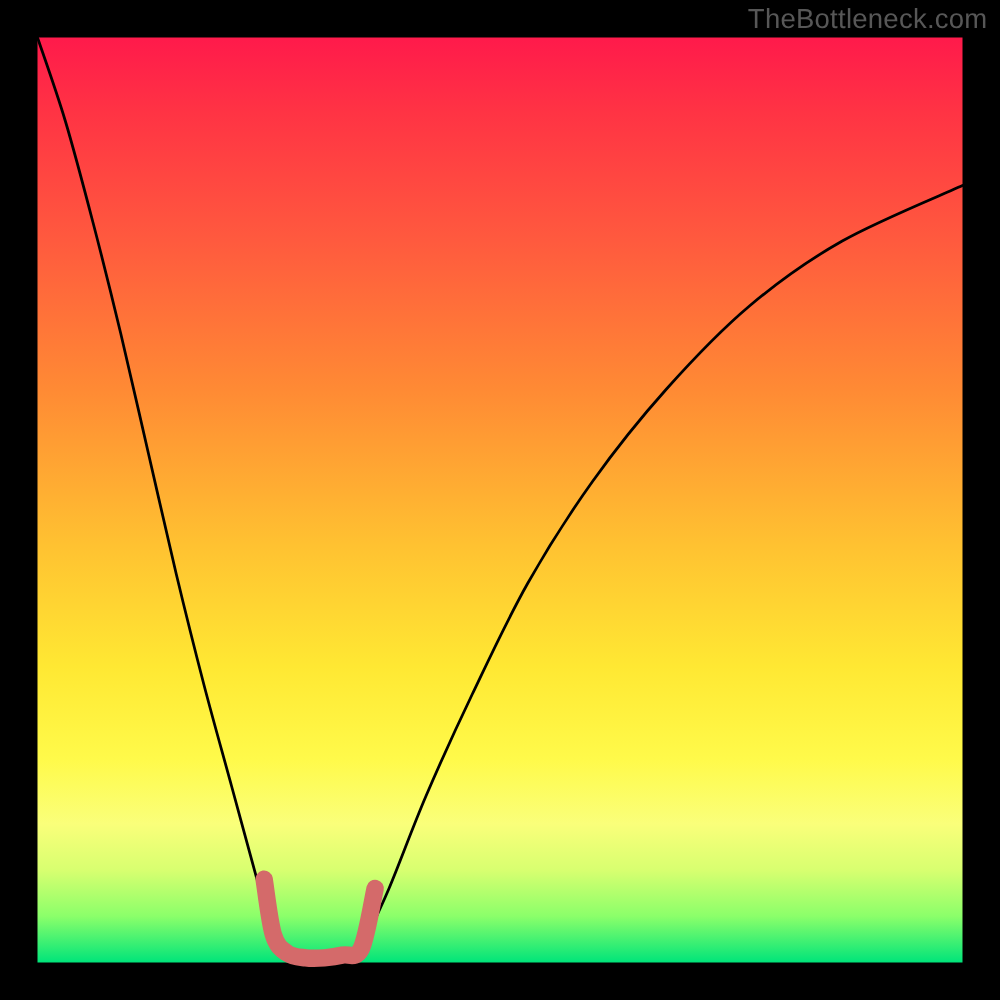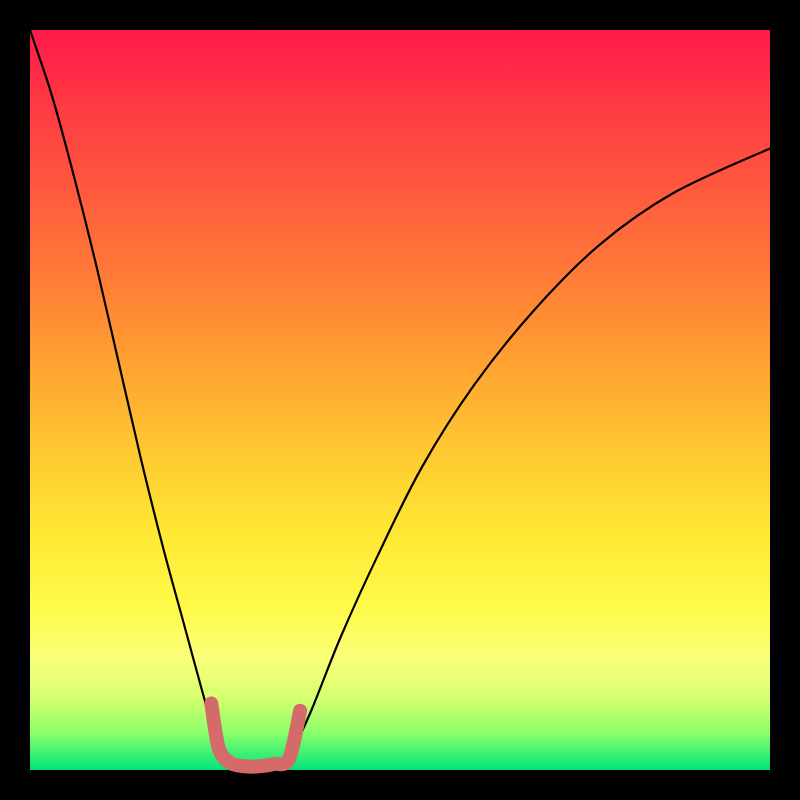--- a/index.html
+++ b/index.html
@@ -53,20 +53,21 @@
     width: 740px;
     height: 740px;
     overflow: visible;
   }
 </style>
 </head>
 <body>
 
 <div class="stage">
 
+  <span class="attribution">TheBottleneck.com</span>
 
   <div class="plot-area">
     <svg class="curves" viewBox="0 0 740 740" preserveAspectRatio="none">
       <path id="main-curve" fill="none" stroke="#000" stroke-width="2.2" stroke-linejoin="round" stroke-linecap="round" d="M 0 0 C 3.6999999999999997 11.100000000000003, 14.8 41.93333333333335, 22.2 66.60000000000002 C 29.599999999999998 91.2666666666667, 37 119.63333333333334, 44.4 148 C 51.8 176.36666666666665, 59.199999999999996 205.96666666666664, 66.6 236.79999999999995 C 74 267.63333333333327, 81.39999999999999 300.9333333333333, 88.8 332.99999999999994 C 96.2 365.0666666666666, 103.6 398.3666666666667, 111 429.2 C 118.4 460.0333333333333, 125.79999999999998 489.6333333333333, 133.2 518 C 140.6 546.3666666666667, 148 572.2666666666667, 155.4 599.4 C 162.8 626.5333333333333, 172.04999999999998 661.0666666666666, 177.6 680.8 C 183.15 700.5333333333333, 185 709.1666666666666, 188.70000000000002 717.8 C 192.40000000000003 726.4333333333333, 197.95000000000002 730.1333333333333, 199.8 732.6 C 201.65 735.0666666666667, 197.33333333333334 731.9833333333333, 199.8 732.6 C 202.26666666666668 733.2166666666667, 209.66666666666666 735.6833333333333, 214.6 736.3 C 219.53333333333333 736.9166666666666, 224.46666666666667 736.67, 229.4 736.3 C 234.33333333333334 735.93, 239.26666666666668 735.3133333333334, 244.20000000000002 734.08 C 249.13333333333335 732.8466666666667, 256.53333333333336 729.7633333333333, 259 728.9 C 261.46666666666664 728.0366666666666, 255.3 736.9166666666666, 259 728.9 C 262.7 720.8833333333333, 272.56666666666666 701.15, 281.2 680.8 C 289.8333333333333 660.4499999999999, 299.70000000000005 632.6999999999999, 310.8 606.8 C 321.9 580.9, 334.2333333333333 553.7666666666667, 347.79999999999995 525.4 C 361.3666666666666 497.0333333333333, 376.1666666666667 464.9666666666667, 392.20000000000005 436.6 C 408.2333333333334 408.23333333333335, 425.5 381.1, 444 355.2 C 462.5 329.29999999999995, 482.23333333333335 304.6333333333333, 503.20000000000005 281.2 C 524.1666666666667 257.76666666666665, 546.3666666666668 234.33333333333337, 569.8000000000001 214.60000000000002 C 593.2333333333333 194.86666666666667, 615.4333333333333 178.8333333333333, 643.8 162.79999999999995 C 672.1666666666666 146.76666666666662, 723.9666666666667 125.79999999999997, 740 118.39999999999998"></path>
       <path id="floor-curve" fill="none" stroke="#d46a6a" stroke-width="14" stroke-linejoin="round" stroke-linecap="round" d="M 181.29999999999998 673.4 C 182.53333333333333 680.8, 185.61666666666667 707.9333333333333, 188.70000000000002 717.8 C 191.78333333333336 727.6666666666666, 195.48333333333335 729.5166666666667, 199.8 732.6 C 204.11666666666667 735.6833333333334, 209.66666666666666 735.6833333333333, 214.6 736.3 C 219.53333333333333 736.9166666666666, 224.46666666666667 736.67, 229.4 736.3 C 234.33333333333334 735.93, 239.26666666666668 735.3133333333334, 244.20000000000002 734.08 C 249.13333333333335 732.8466666666667, 254.68333333333334 737.78, 259 728.9 C 263.31666666666666 720.02, 268.25 688.8166666666666, 270.09999999999997 680.8"></path>
     </svg>
   </div>
 
 </div>
 

